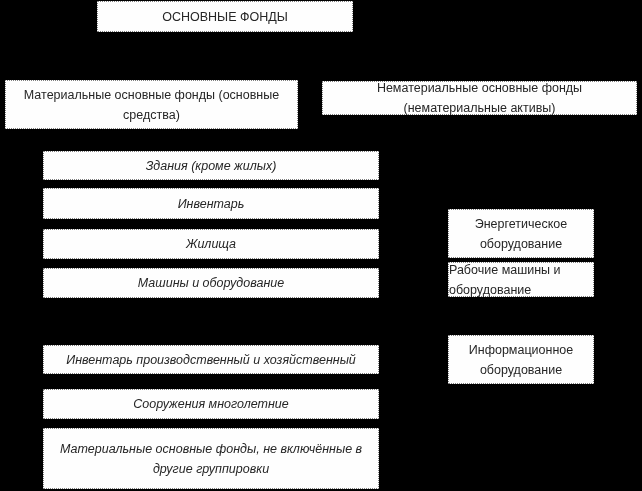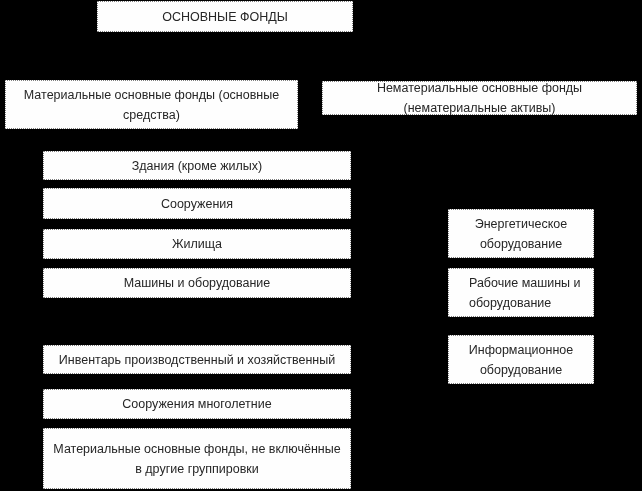--- a/index.html
+++ b/index.html
@@ -28,49 +28,49 @@
     text-align: center;
     box-sizing: border-box;
     padding: 0 6px;
   }
   
   .title-box      { left: 97px;  top: 1px;   width: 256px; height: 31px; }
   
   .hdr-left       { left: 5px;   top: 80px;  width: 293px; height: 49px; }
   .hdr-right      { left: 322px; top: 81px;  width: 315px; height: 34px; }
   
-  .lcol           { left: 43px;  width: 308px; }
+  .lcol           { left: 43px;  width: 336px; font-style: italic; }
   .l1 { top: 151px; height: 29px; }
   .l2 { top: 188px; height: 31px; }
   .l3 { top: 229px; height: 30px; }
   .l4 { top: 268px; height: 30px; }
   .l5 { top: 327px; height: 29px; margin-top: 18px; }
   .l6 { top: 348px; height: 30px; }
   .l7 { top: 389px; height: 30px; }
   .l8 { top: 428px; height: 61px; }
   
   .rcol           { left: 448px; width: 146px; }
   .r1 { top: 209px; height: 49px; }
-  .r2 { top: 268px; height: 49px; justify-content: flex-start; text-align: left; padding-left: 20px; }
+  .r2 { top: 262px; height: 35px; justify-content: flex-start; text-align: left; padding-left: 0; }
   .r3 { top: 335px; height: 49px; }
 </style>
 </head>
 <body>
 
 <div class="canvas">
 
   <div class="box hdr-left">Материальные основные фонды (основные средства)</div>
 
   <div class="box title-box">ОСНОВНЫЕ ФОНДЫ</div>
 
   <div class="box hdr-right">Нематериальные основные фонды (нематериальные активы)</div>
 
   <div class="box lcol l1">Здания  (кроме жилых)</div>
 
-  <div class="box lcol l2">Сооружения</div>
+  <div class="box lcol l2">Инвентарь</div>
 
   <div class="box lcol l3">Жилища</div>
 
   <div class="box lcol l4">Машины и оборудование</div>
 
   <div class="box lcol l5">Инвентарь производственный и хозяйственный</div>
 
 
   <div class="box lcol l7">Сооружения многолетние</div>
 

